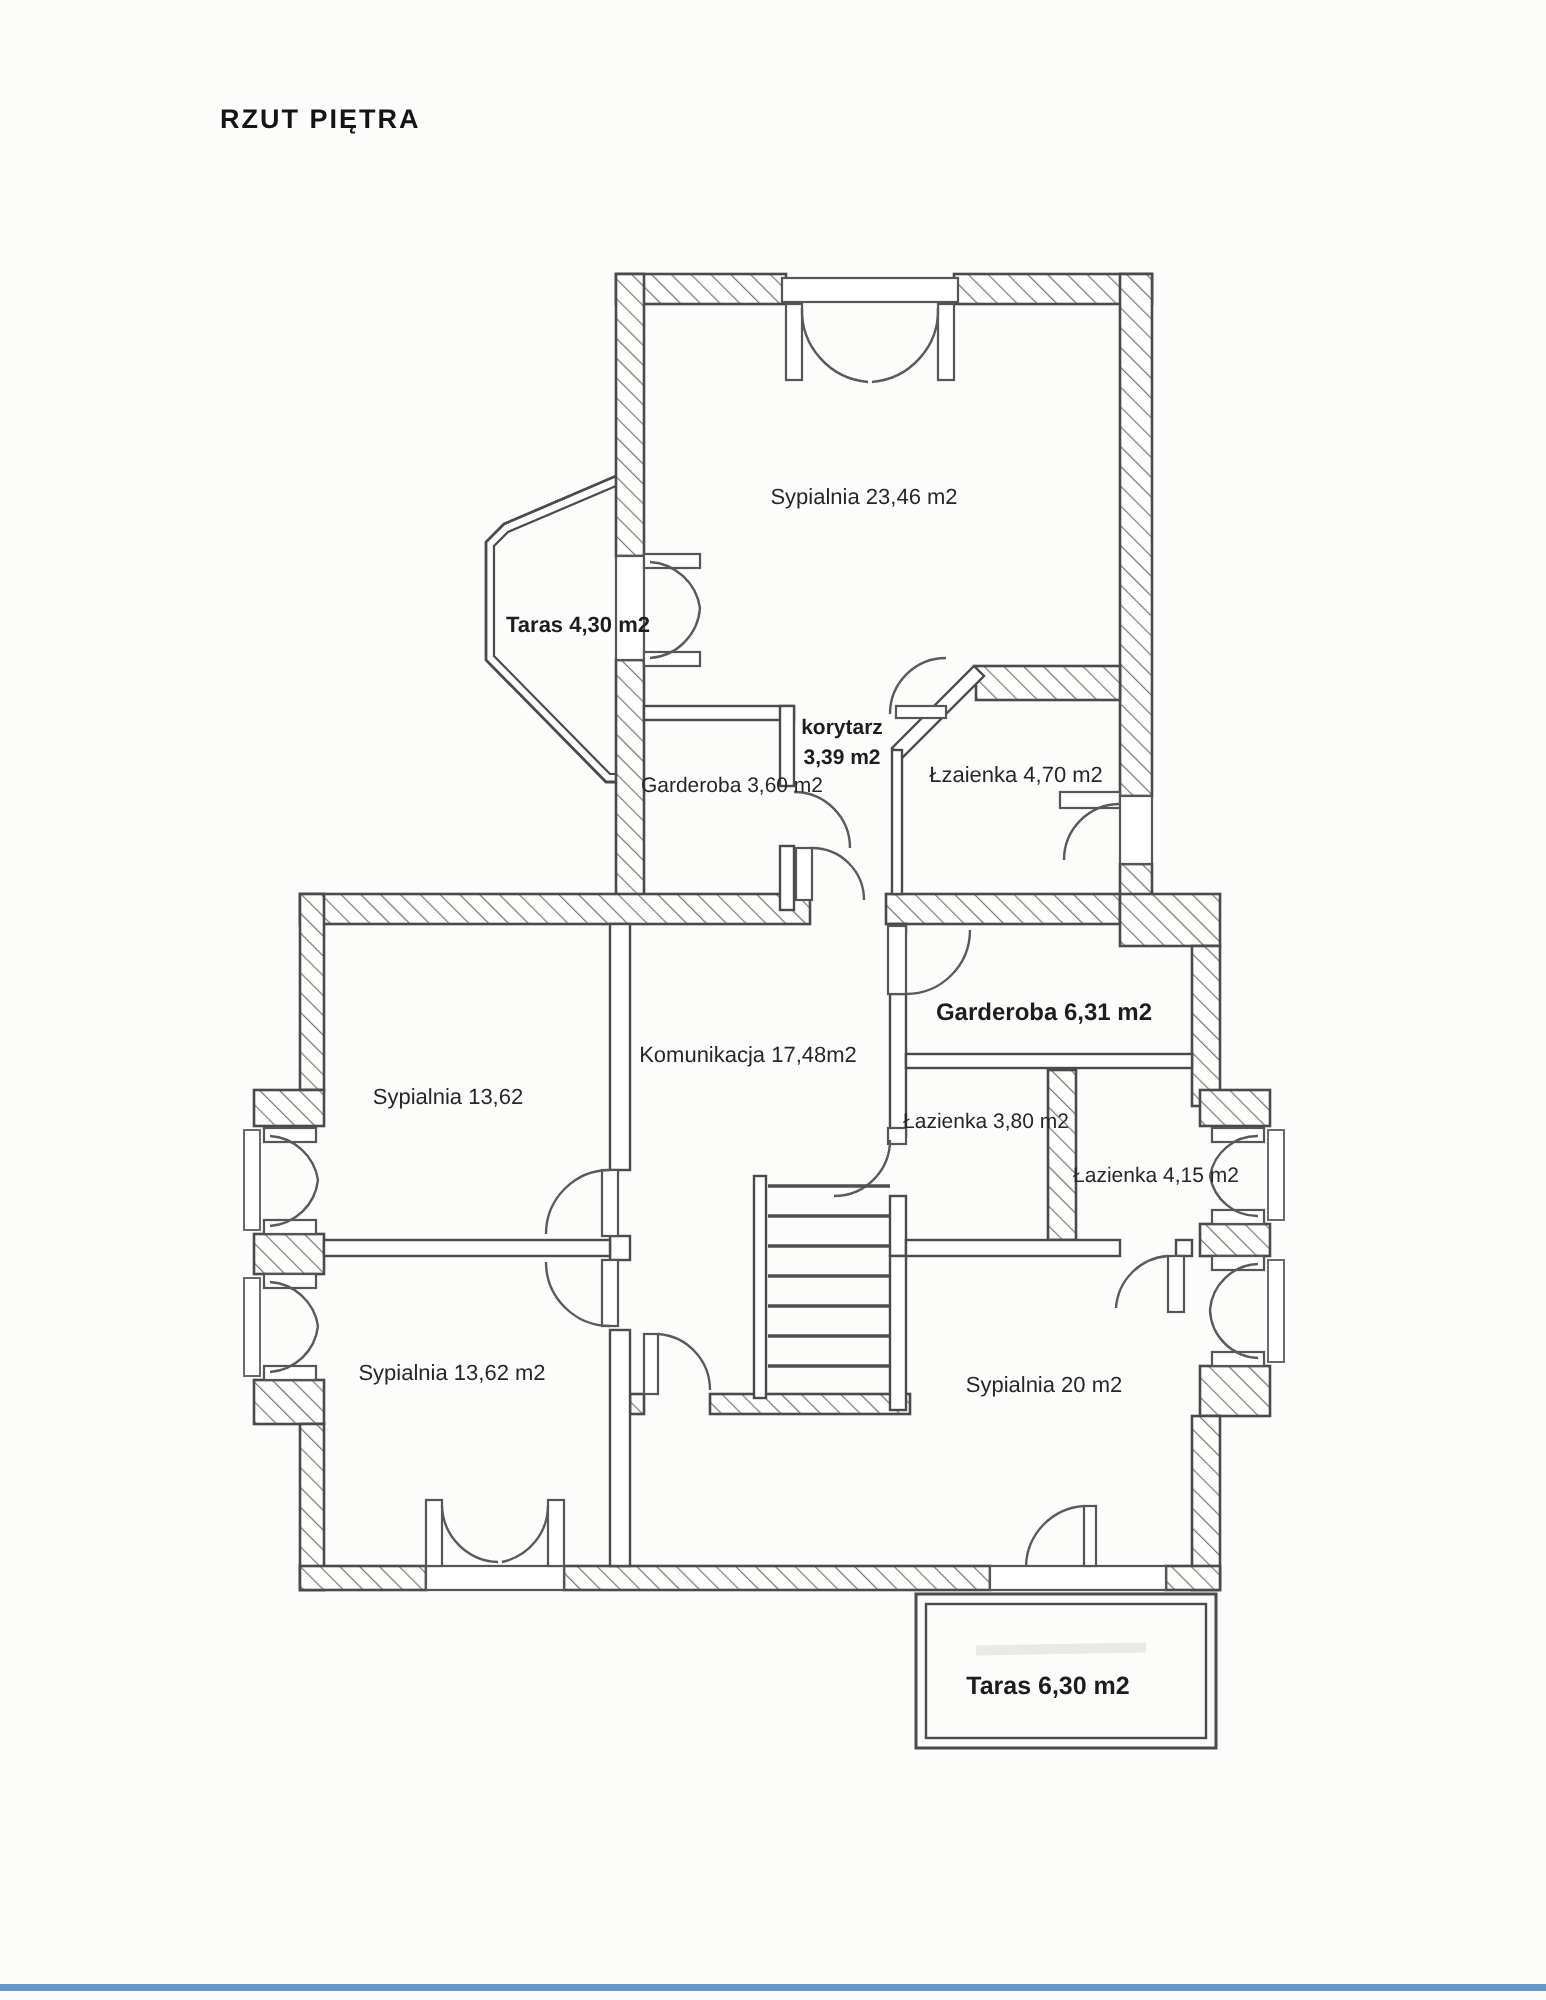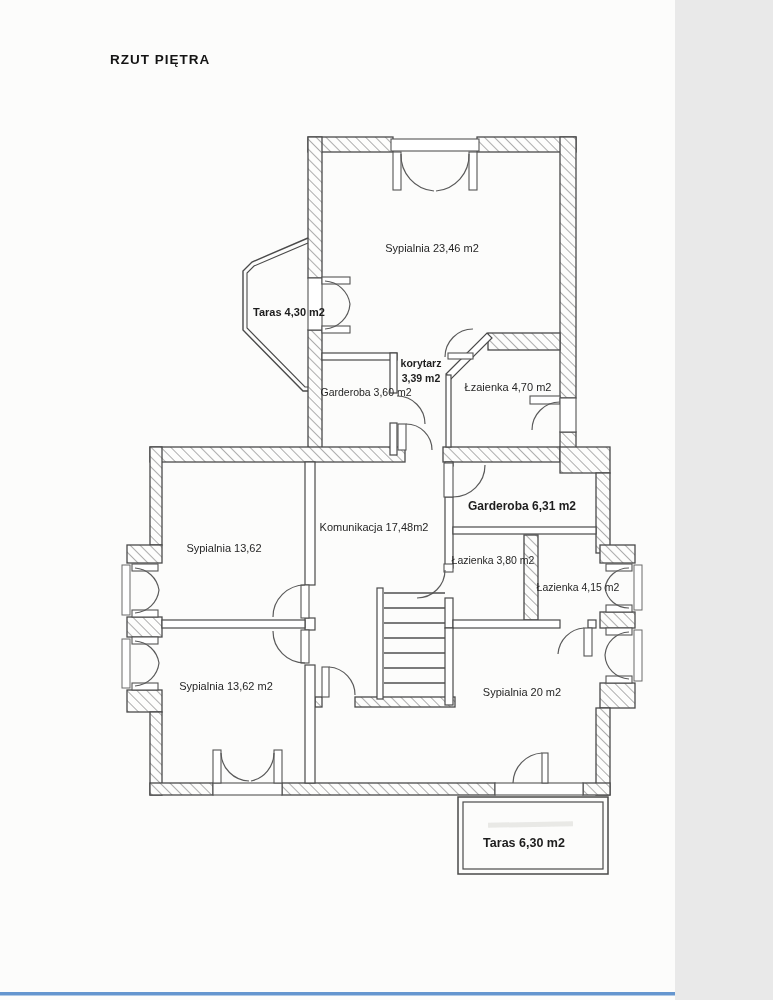--- a/index.html
+++ b/index.html
@@ -1,18 +1,18 @@
 <!DOCTYPE html>
 <html><head>
 <meta charset="utf-8">
 <style>
   html,body{margin:0;padding:0;background:#e9e9e9;}
   .page{
     position:relative;
-    width:675px;height:1000px;
+    width:773px;height:1000px;
     background:#fca5a5;
     overflow:hidden;
     font-family:"Liberation Sans", sans-serif;
   }
   svg{display:block;}
   .wall{fill:url(#hatch);stroke:#4a4a4a;stroke-width:1.3;}
   .iwall{fill:#ffffff;stroke:#4a4a4a;stroke-width:1.2;}
   .leaf{fill:#ffffff;stroke:#555555;stroke-width:1.1;}
   .arc{fill:none;stroke:#5a5a5a;stroke-width:1.2;}
   .sill{fill:#ffffff;stroke:#6a6a6a;stroke-width:1;}

